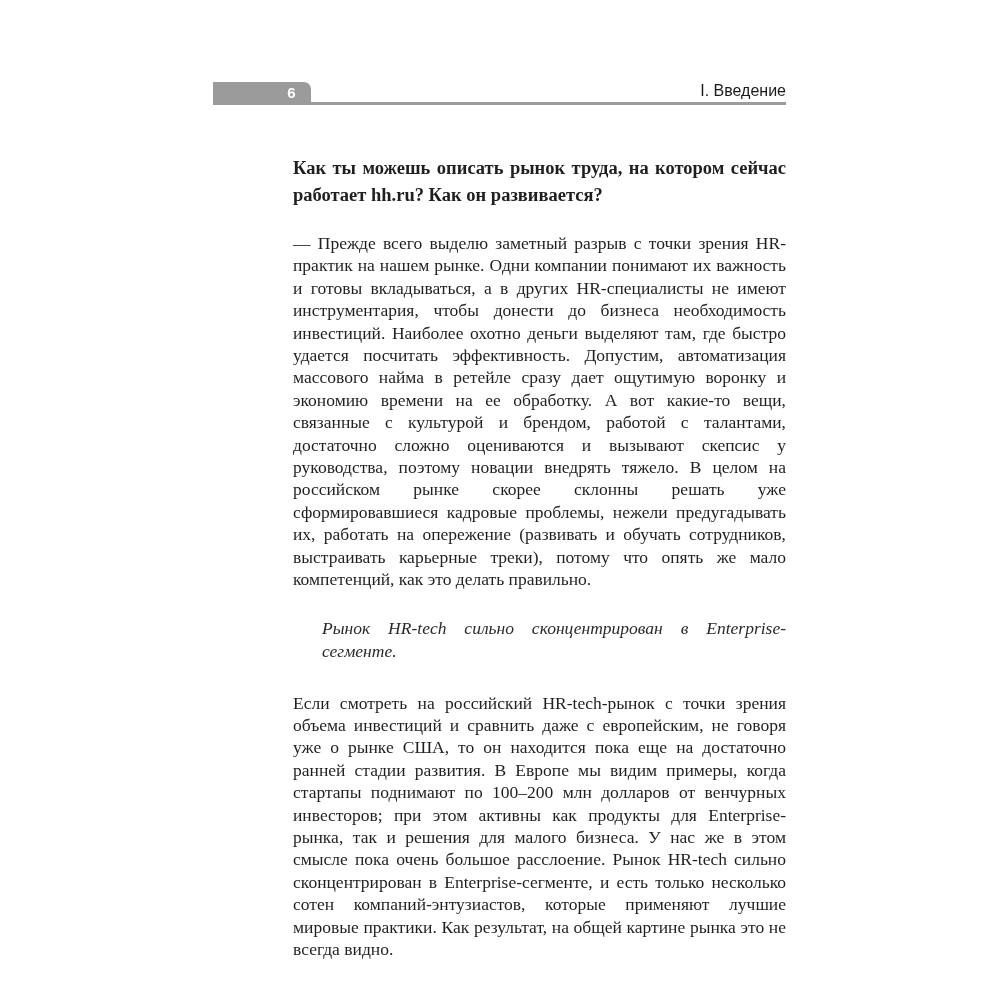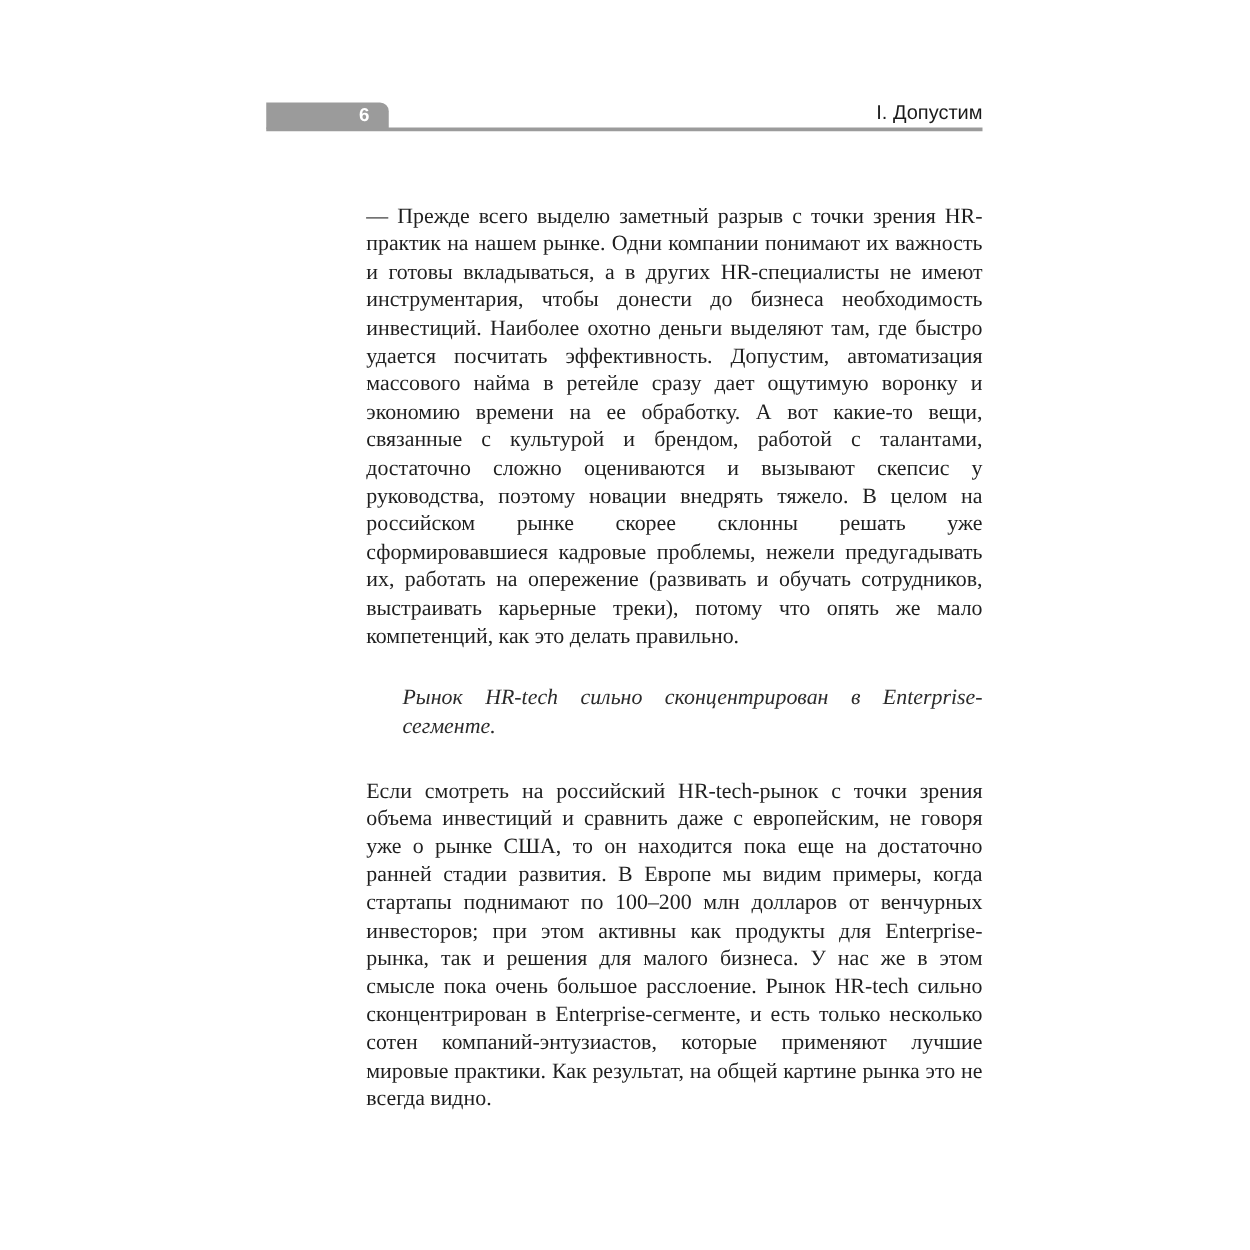--- a/index.html
+++ b/index.html
@@ -106,26 +106,27 @@
   }
 </style>
 </head>
 <body>
 
 <div class="page">
 
   <div class="header-tab">
     <span class="page-number">6</span>
   </div>
-  <div class="section-title">I. Допустим</div>
+  <div class="section-title">I. Введение</div>
   <div class="header-rule"></div>
 
   <div class="content">
 
 
+    <div class="question">Как ты можешь описать рынок труда, на котором сейчас работает hh.ru? Как он развивается?</div>
 
     <div class="para answer-para">— Прежде всего выделю заметный разрыв с точки зрения HR-практик на нашем рынке. Одни компании понимают их важность и готовы вкладываться, а в других HR-специалисты не имеют инструментария, чтобы донести до бизнеса необходимость инвестиций. Наиболее охотно деньги выделяют там, где быстро удается посчитать эффективность. Допустим, автоматизация массового найма в ретейле сразу дает ощутимую воронку и экономию времени на ее обработку. А вот какие-то вещи, связанные с культурой и брендом, работой с талантами, достаточно сложно оцениваются и вызывают скепсис у руководства, поэтому новации внедрять тяжело. В целом на российском рынке скорее склонны решать уже сформировавшиеся кадровые проблемы, нежели предугадывать их, работать на опережение (развивать и обучать сотрудников, выстраивать карьерные треки), потому что опять же мало компетенций, как это делать правильно.</div>
 
     <div class="pull-quote">
       <div class="quote-bar"></div>
       <div class="quote-text">Рынок HR-tech сильно сконцентрирован в Enterprise-сегменте.</div>
     </div>
 
     <div class="para second-para">Если смотреть на российский HR-tech-рынок с точки зрения объема инвестиций и сравнить даже с европейским, не говоря уже о рынке США, то он находится пока еще на достаточно ранней стадии развития. В Европе мы видим примеры, когда стартапы поднимают по 100–200 млн долларов от венчурных инвесторов; при этом активны как продукты для Enterprise-рынка, так и решения для малого бизнеса. У нас же в этом смысле пока очень большое расслоение. Рынок HR-tech сильно сконцентрирован в Enterprise-сегменте, и есть только несколько сотен компаний-энтузиастов, которые применяют лучшие мировые практики. Как результат, на общей картине рынка это не всегда видно.</div>
 

